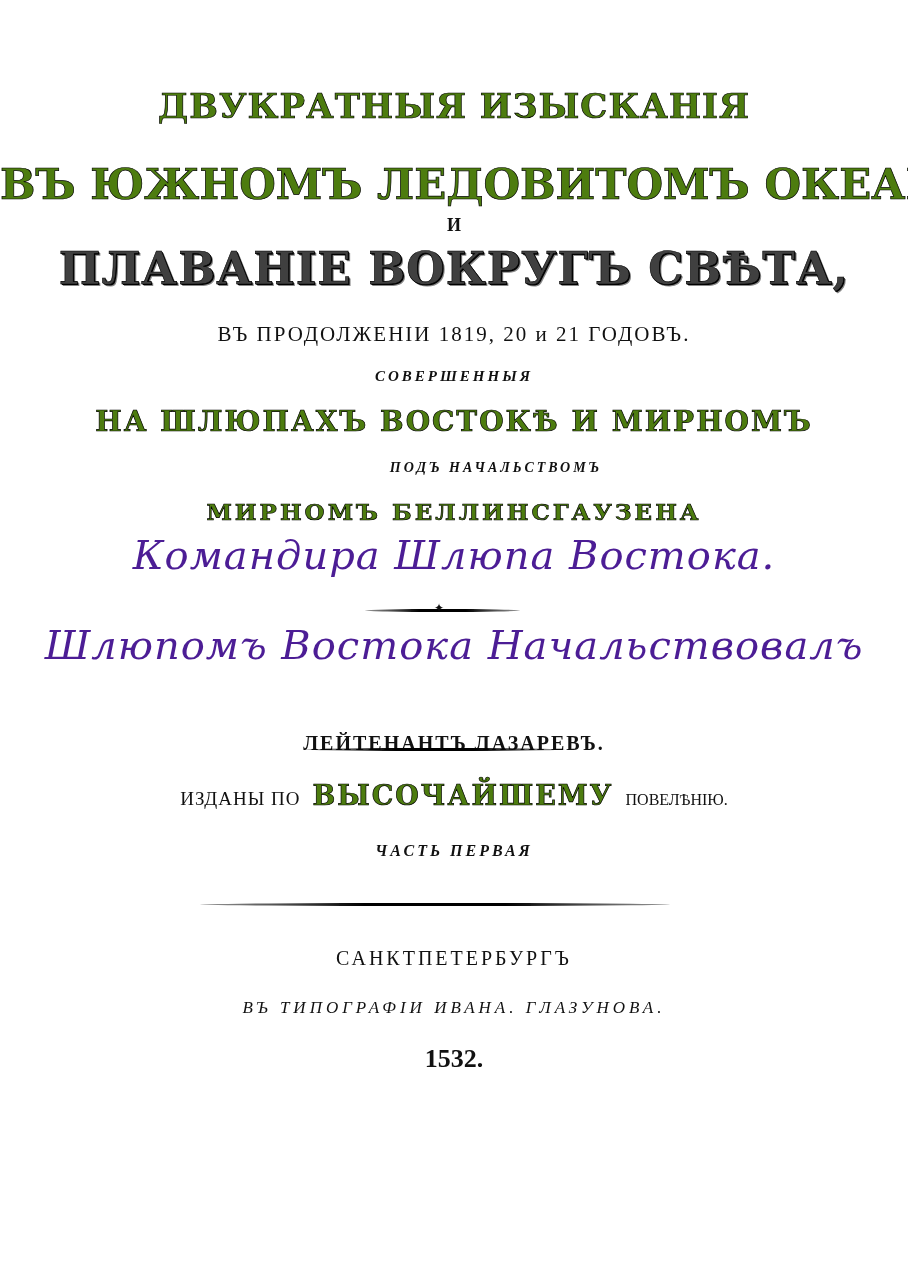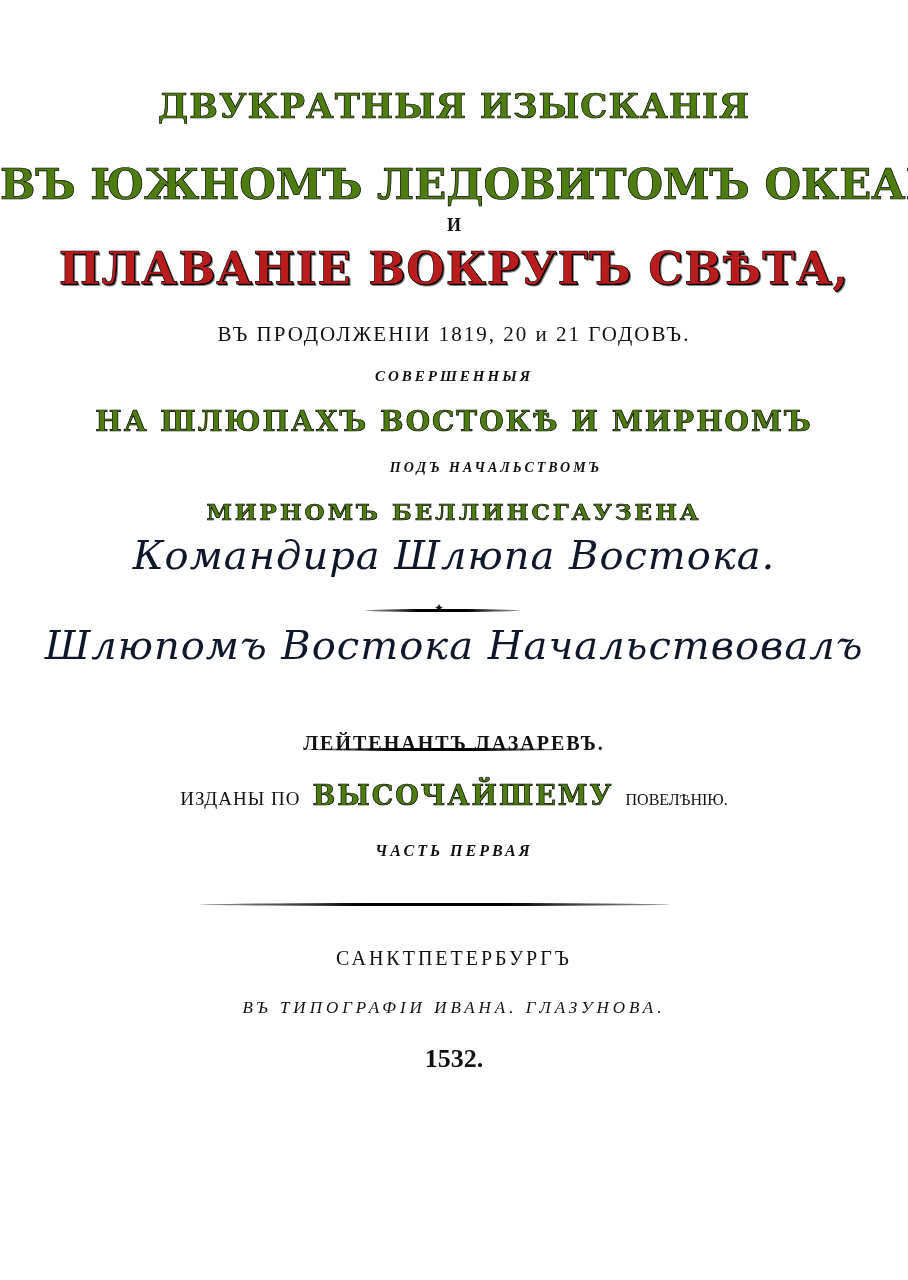--- a/index.html
+++ b/index.html
@@ -1,29 +1,29 @@
 <!DOCTYPE html>
 <html><head>
 <meta charset="utf-8">
 <style>
   html, body { margin: 0; padding: 0; background: #ffffff; }
   body { width: 908px; height: 1280px; position: relative; overflow: hidden; color: #111; }
   .line { position: absolute; left: 0; width: 908px; text-align: center; white-space: nowrap; }
   .ornate {
-    font-family: "DejaVu Serif", serif; font-weight: bold; color: #b91c1c;
+    font-family: "DejaVu Serif", serif; font-weight: bold; color: #404040;
     text-shadow: 1px 1px 0 #000, 2px 2px 0 #888;
     -webkit-text-stroke: 0.6px #000;
   }
   .ornate-light {
     font-family: "DejaVu Serif", serif; font-weight: bold; color: #4d7c0f;
     -webkit-text-stroke: 0.7px #000;
   }
   .roman { font-family: "Liberation Serif", serif; color: #111; }
   .italic-caps { font-family: "Liberation Serif", serif; font-style: italic; font-weight: bold; letter-spacing: 2px; }
-  .script { font-family: "DejaVu Serif", serif; font-style: italic; letter-spacing: 1px; color: #0f172a; }
+  .script { font-family: "DejaVu Serif", serif; font-style: italic; letter-spacing: 1px; color: #4c1d95; }
   .rule-tapered { position: absolute; height: 3px;
     background: linear-gradient(to right, rgba(0,0,0,0.4), #000 35%, #000 65%, rgba(0,0,0,0.4));
     border-radius: 50%; }
 </style>
 </head>
 <body>
 
 <div>
 
   <div class="line ornate-light" style="top:86px; font-size:34px; letter-spacing:1px;">ДВУКРАТНЫЯ ИЗЫСКАНІЯ</div>

